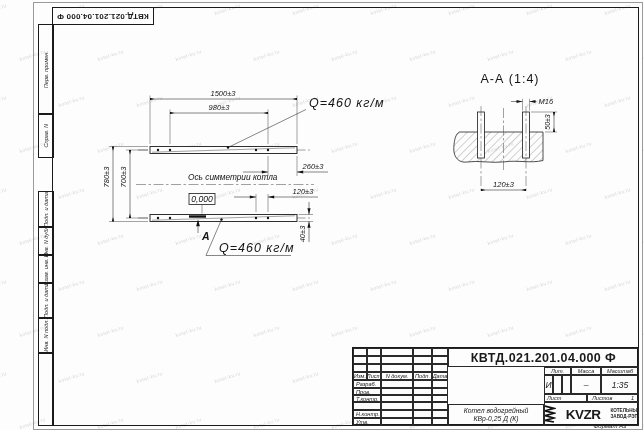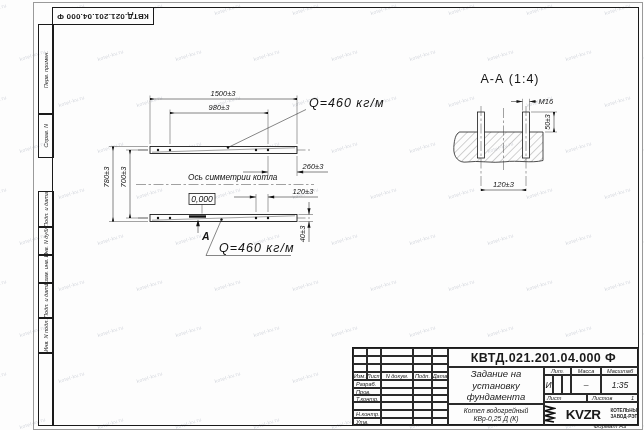--- a/index.html
+++ b/index.html
@@ -380,21 +380,20 @@
     <div class="c" style="left:28px;top:62px;width:32px;height:8px;"></div>
     <div class="c" style="left:60px;top:62px;width:19px;height:8px;"></div>
     <div class="c" style="left:79px;top:62px;width:16px;height:8px;"></div>
     <div class="c lbl" style="left:0;top:70px;width:28px;height:8px;">Утв.</div>
     <div class="c" style="left:28px;top:70px;width:32px;height:8px;"></div>
     <div class="c" style="left:60px;top:70px;width:19px;height:8px;"></div>
     <div class="c" style="left:79px;top:70px;width:16px;height:8px;"></div>
 
     <div class="c hv des" style="left:95px;top:0;width:191px;height:19px;">КВТД.021.201.04.000 Ф</div>
 
-    <div class="c hv name" style="left:95px;top:19px;width:96px;height:37px;">Задание на установку фундамента</div>
 
     <div class="c hv prod" style="left:95px;top:56px;width:96px;height:22px;">Котел водогрейный КВр-0,25 Д (К)</div>
 
     <div class="c" style="left:191px;top:19px;width:27px;height:8px;">Лит.</div>
     <div class="c" style="left:218px;top:19px;width:30px;height:8px;">Масса</div>
     <div class="c" style="left:248px;top:19px;width:38px;height:8px;">Масштаб</div>
     <div class="c big" style="left:191px;top:27px;width:9px;height:19px;">И</div>
     <div class="c" style="left:200px;top:27px;width:9px;height:19px;"></div>
     <div class="c" style="left:209px;top:27px;width:9px;height:19px;"></div>
     <div class="c big" style="left:218px;top:27px;width:30px;height:19px;">–</div>

